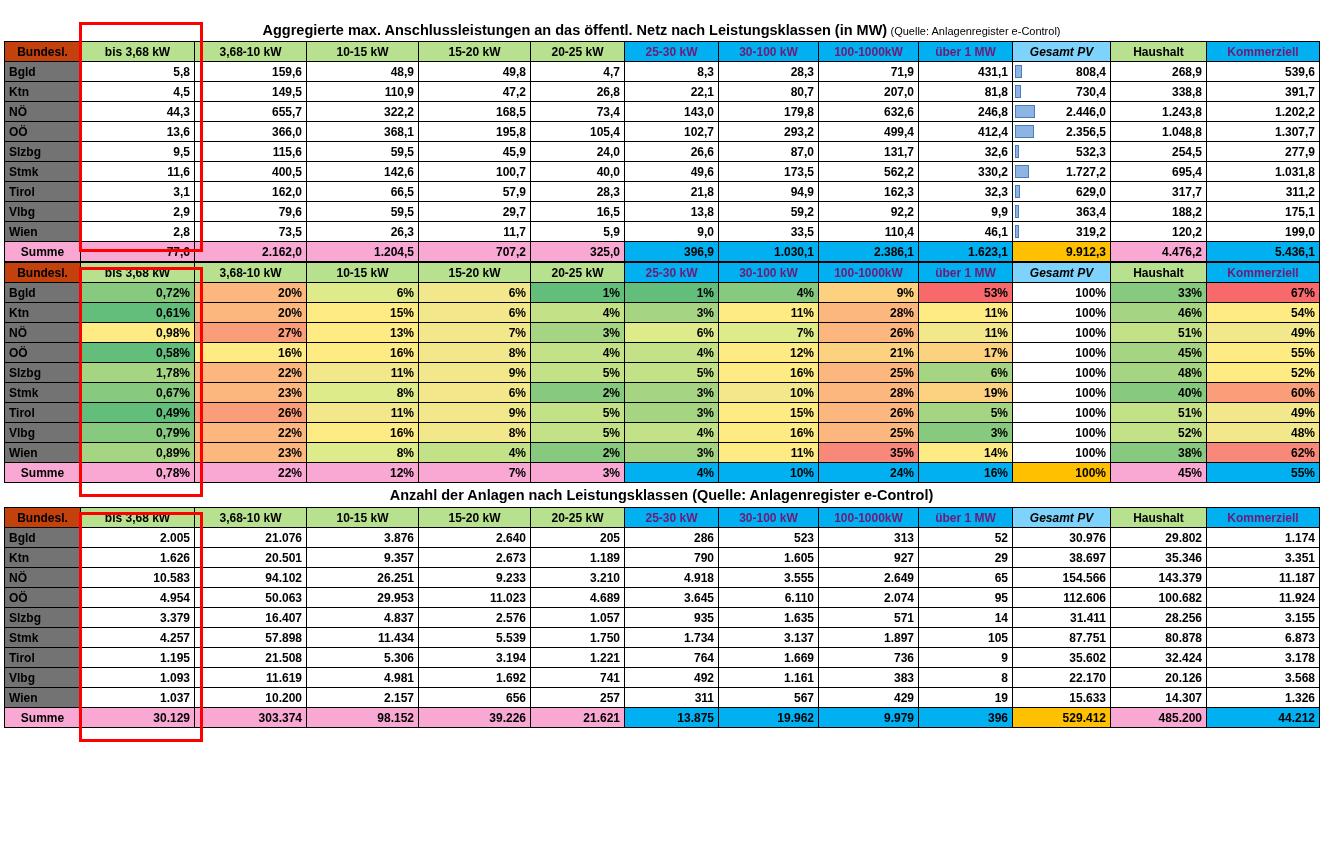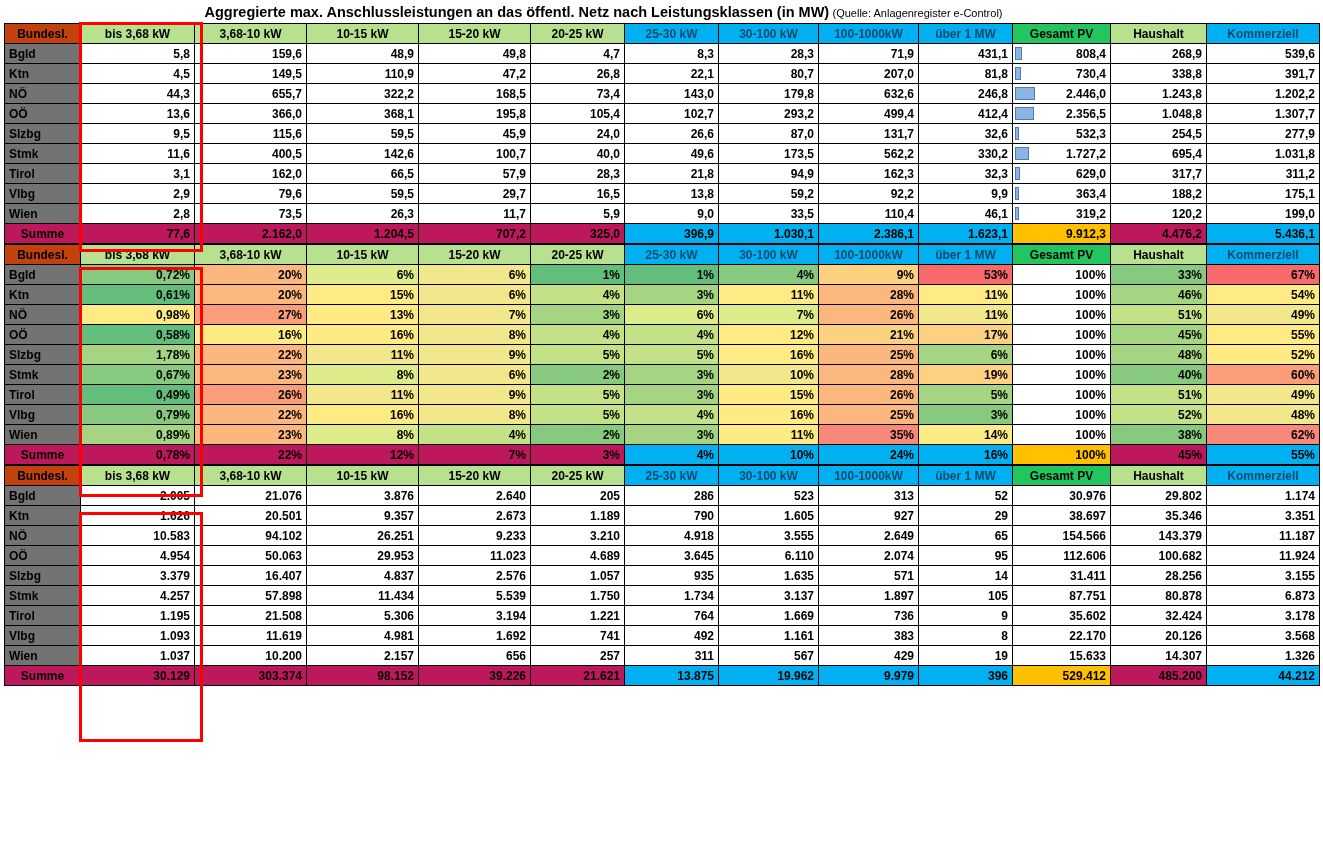--- a/index.html
+++ b/index.html
@@ -10,24 +10,24 @@
   body {
     width: 1323px;
     height: 843px;
     font-family: "Liberation Sans", sans-serif;
     font-size: 12px;
     color: #000;
     overflow: hidden;
   }
   .page {
     position: relative;
-    width: 1207px;
+    width: 1323px;
     height: 843px;
     box-sizing: border-box;
-    padding: 2px 4px 0 4px;
+    padding: 20px 4px 0 4px;
   }
   .title-row {
     text-align: center;
     white-space: nowrap;
     padding: 2px 0 3px 0;
   }
   .title-main {
     font-size: 14.5px;
     font-weight: bold;
   }
@@ -71,24 +71,24 @@
   col.c7 { width: 100px; }
   col.c8 { width: 100px; }
   col.c9 { width: 94px; }
   col.c10 { width: 98px; }
   col.c11 { width: 96px; }
   col.c12 { width: 113px; }
 
   
   .h-white { background: #c2410c; }
   .h-green { background: #b7e08f; }
-  .h-cyan  { background: #00b0f0; color: #0c4a6e; }
-  .h-orange{ background: #22c55e; }
+  .h-cyan  { background: #00b0f0; color: #701a75; }
+  .h-orange{ background: #7dd3fc; font-style: italic; }
   
-  .sum-green { background: #be185d; }
+  .sum-green { background: #f9a8d4; }
   .sum-cyan  { background: #00b0f0; }
   .sum-orange{ background: #ffc000; }
 
   
   .hm-g1 { background: #63be7b; }
   .hm-g2 { background: #86c97f; }
   .hm-g3 { background: #a5d583; }
   .hm-g4 { background: #c3e187; }
   .hm-y1 { background: #ddeb8b; }
   .hm-y2 { background: #f2e88b; }
@@ -506,20 +506,21 @@
           <td class="num sum-cyan">10%</td>
           <td class="num sum-cyan">24%</td>
           <td class="num sum-cyan">16%</td>
           <td class="num sum-orange">100%</td>
           <td class="num sum-green">45%</td>
           <td class="num sum-cyan">55%</td>
         </tr>
       </tbody>
   </table>
 
+  <div class="subtitle">Anzahl der Anlagen nach Leistungsklassen (Quelle: Anlagenregister e-Control)</div>
 
   <table class="grid" id="table3">
     <colgroup>
       <col class="c0">
         <col class="c1">
         <col class="c2">
         <col class="c3">
         <col class="c4">
         <col class="c5">
       <col class="c6">

